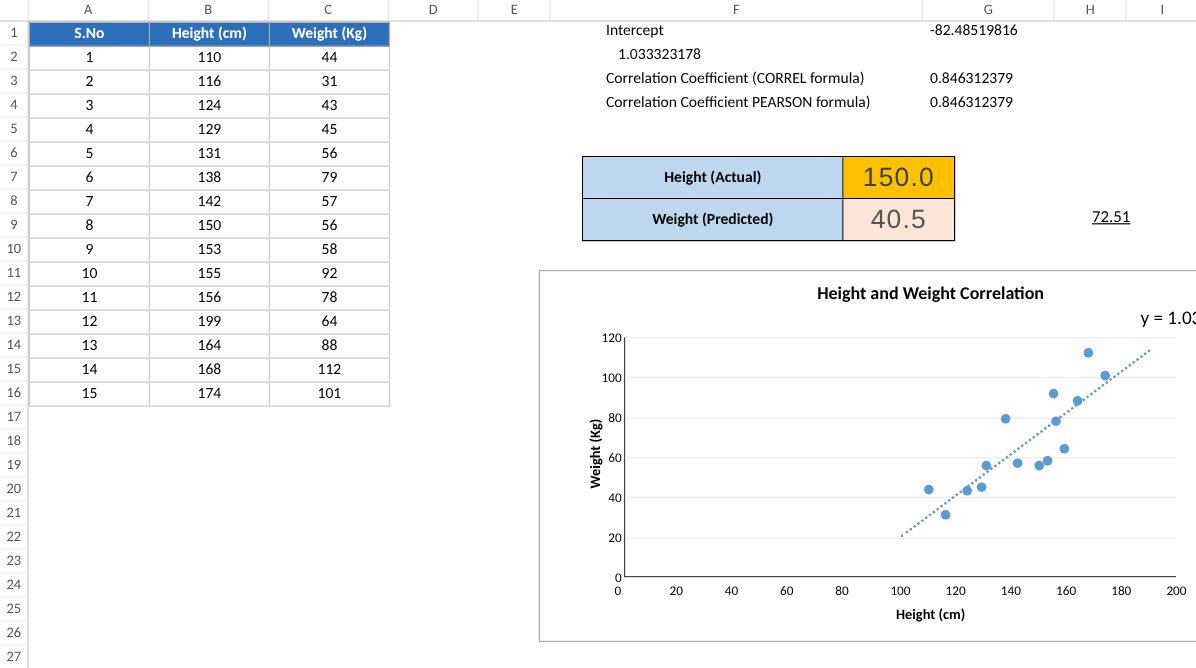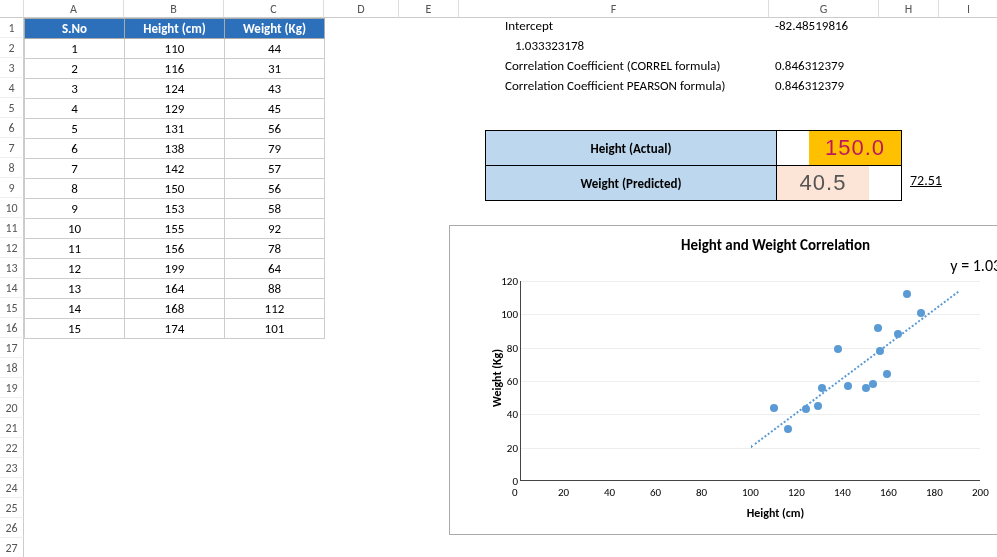--- a/index.html
+++ b/index.html
@@ -21,23 +21,23 @@
 
 .stats { position:absolute; top:18px; left:505px; font-size:13px; }
 .stats-row { display:flex; height:20px; align-items:flex-start; }
 .stats-label { width:260px; }
 .stats-val { width:110px; text-align:left; padding-left:10px; }
 
 
 .big-box { position:absolute; top:130px; left:485px; border:1px solid #000; }
 .big-row { display:flex; border-bottom:1px solid #000; }
 .big-row:last-child { border-bottom:none; }
-.big-label { width:291px; height:34px; display:flex; align-items:center; justify-content:center; font-weight:bold; background:#BDD7EE; border-right:1px solid #000; }
+.big-label { width:217px; height:34px; display:flex; align-items:center; justify-content:center; font-weight:bold; background:#BDD7EE; border-right:1px solid #000; }
 .big-val { width:92px; height:34px; display:flex; align-items:center; justify-content:center; font-family:Impact, 'Arial Black', sans-serif; font-size:22px; letter-spacing:1px; }
-.val-actual { background:#FFC000; color:#be185d;margin-left:32px; }
+.val-actual { background:#FFC000; color:#404040; }
 .val-pred { background:#FCE4D6; color:#555; }
 .side-val { position:absolute; left:910px; top:172px; font-size:14px;text-decoration:underline; }
 
 
 .chart-box { position:absolute; top:225px; left:417px; width:653px; height:310px; border:1px solid #aaa; background:#fff;margin-left:32px; }
 .chart-title { text-align:center; font-weight:bold; font-size:15px; margin-top:10px; }
 .chart-eq { position:absolute; right:20px; top:30px; font-size:16px; }
 .plot-area { position:absolute; left:70px; top:55px; width:460px; height:200px; border-bottom:1px solid #444; border-left:1px solid #444; }
 .grid-h { position:absolute; width:100%; border-top:1px solid #eee; }
 .dot { position:absolute; width:8px; height:8px; border-radius:50%; background:#5B9BD5; transform:translate(-4px,4px); }

